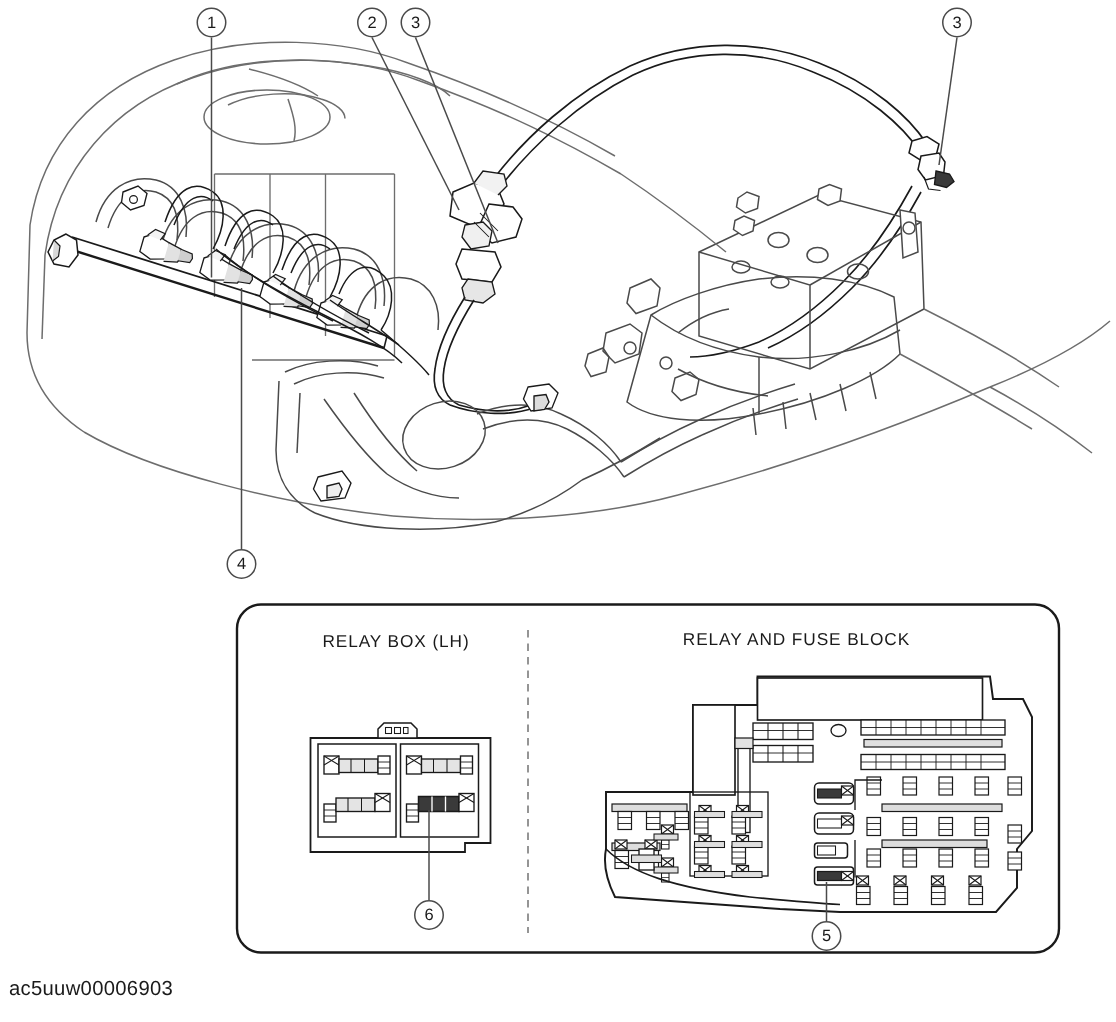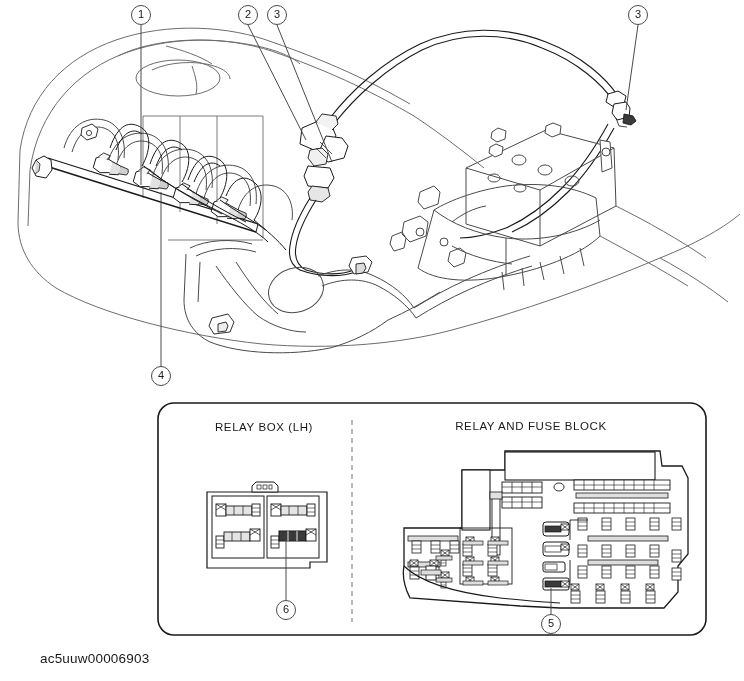--- a/index.html
+++ b/index.html
@@ -27,21 +27,20 @@
     height: 681px;
   }
   .caption {
     position: absolute;
     left: 6px;
     top: 651px;
     font-size: 13.5px;
     color: #1a1a1a;
     letter-spacing: 0.2px;
     white-space: nowrap;
-    margin-left: 34px;
   }
   svg text {
     font-family: "Liberation Sans", sans-serif;
     fill: #1a1a1a;
   }
   .callout-num {
     font-size: 11px;
     text-anchor: middle;
     dominant-baseline: middle;
   }

